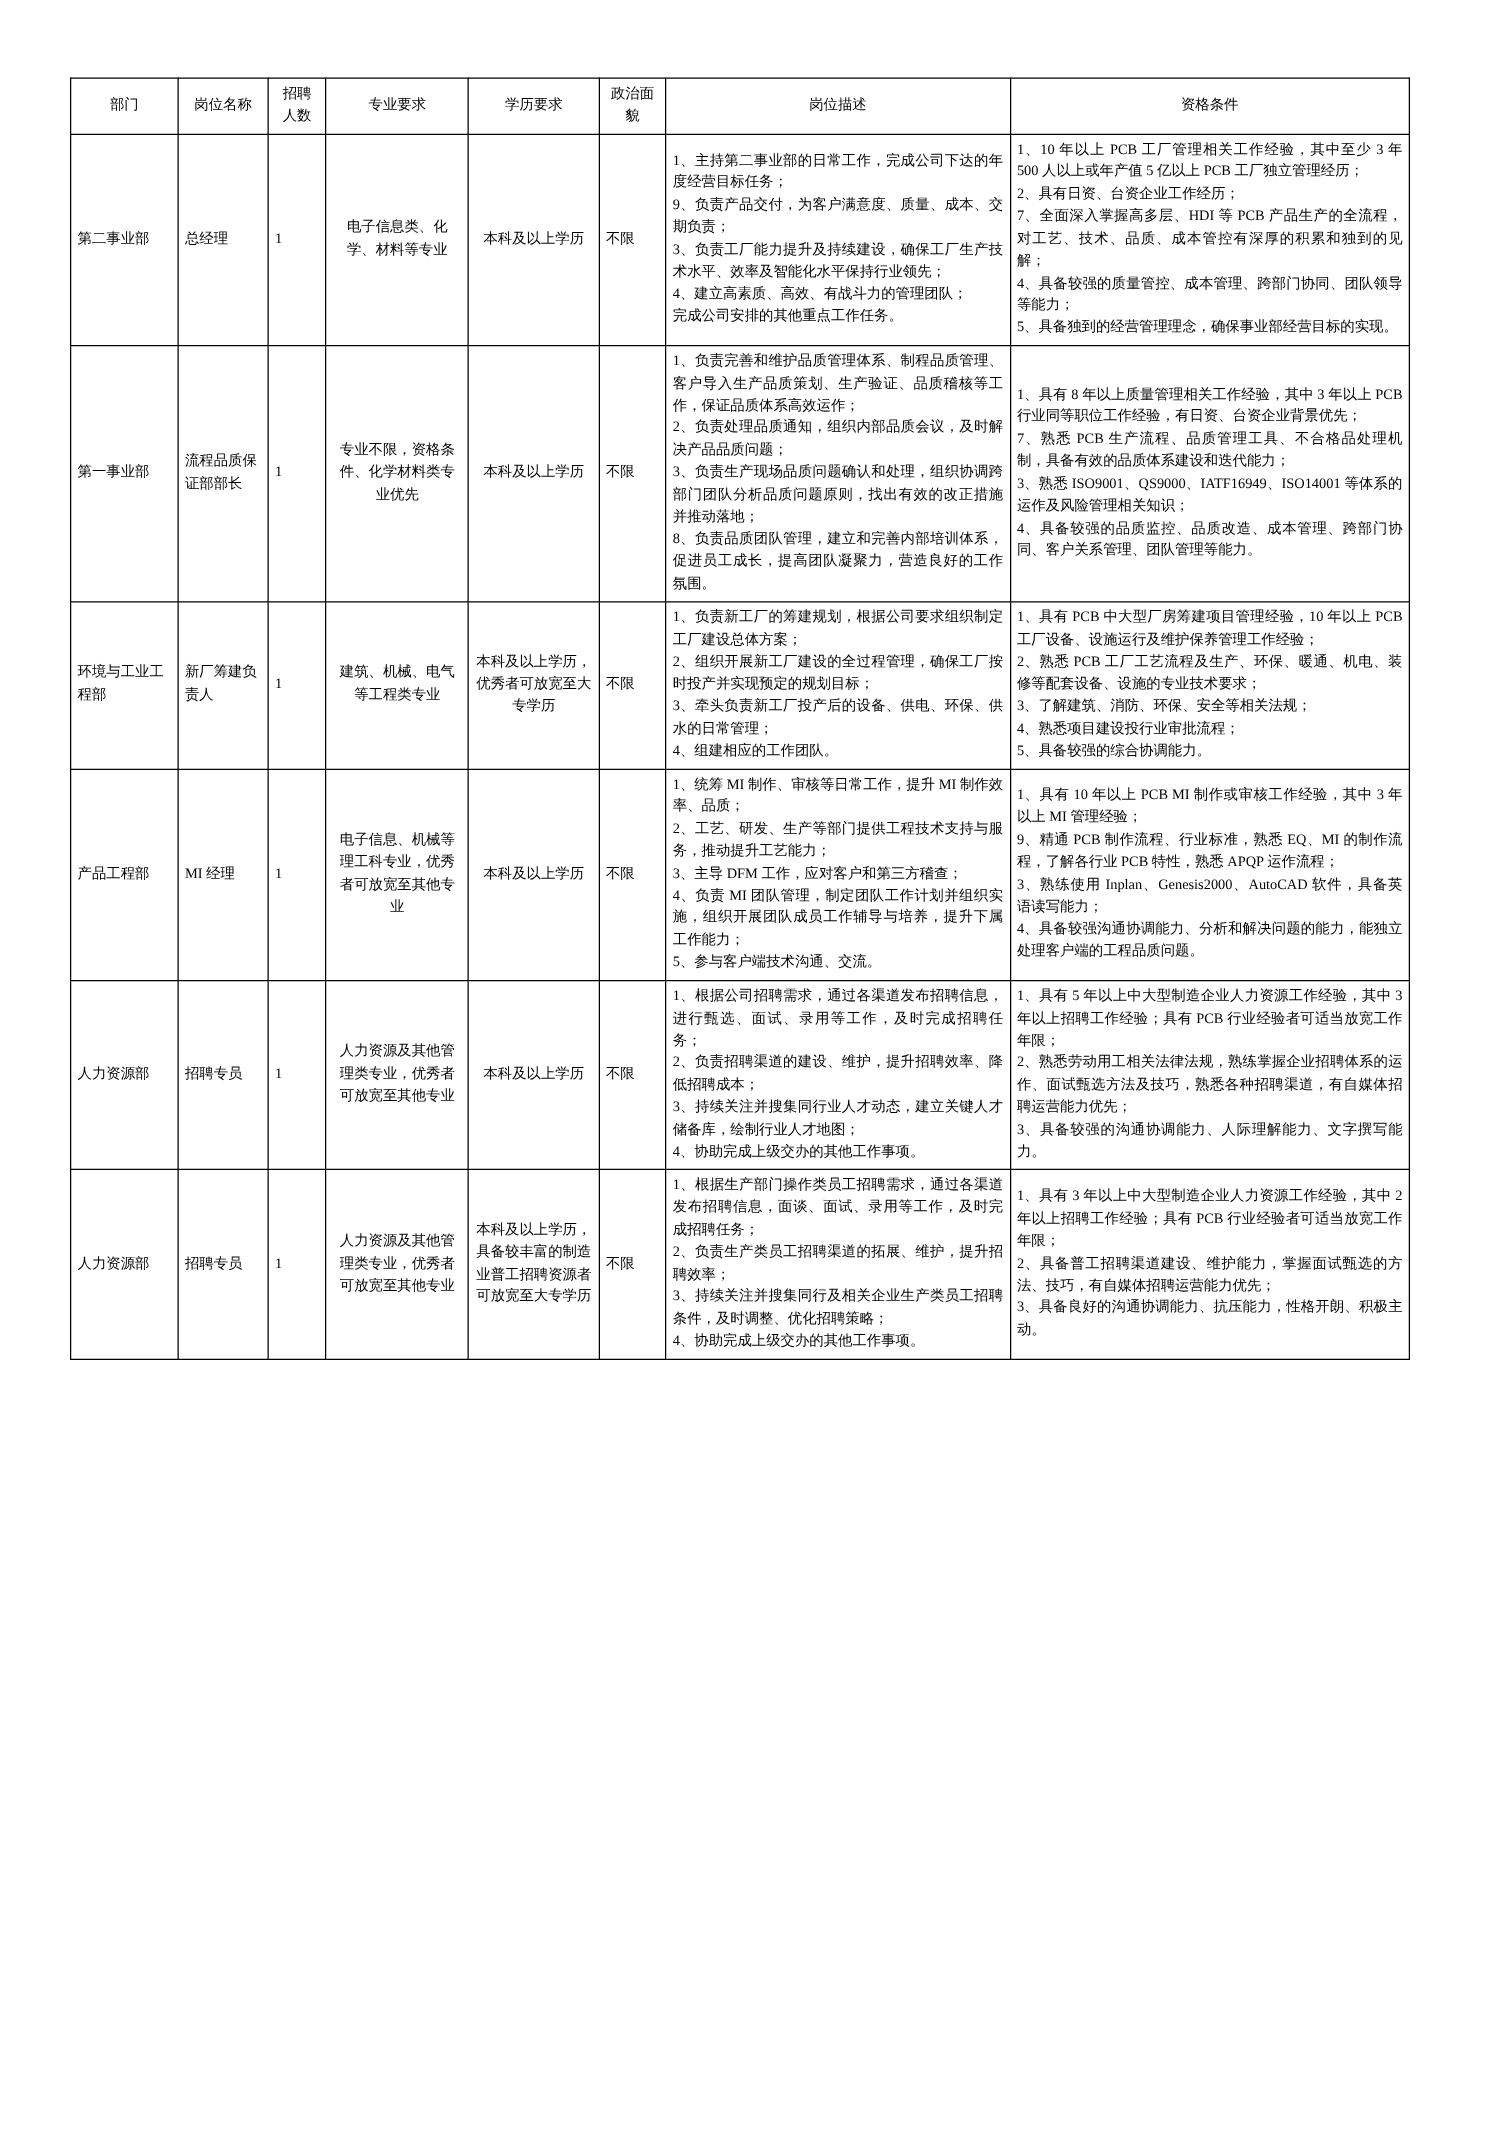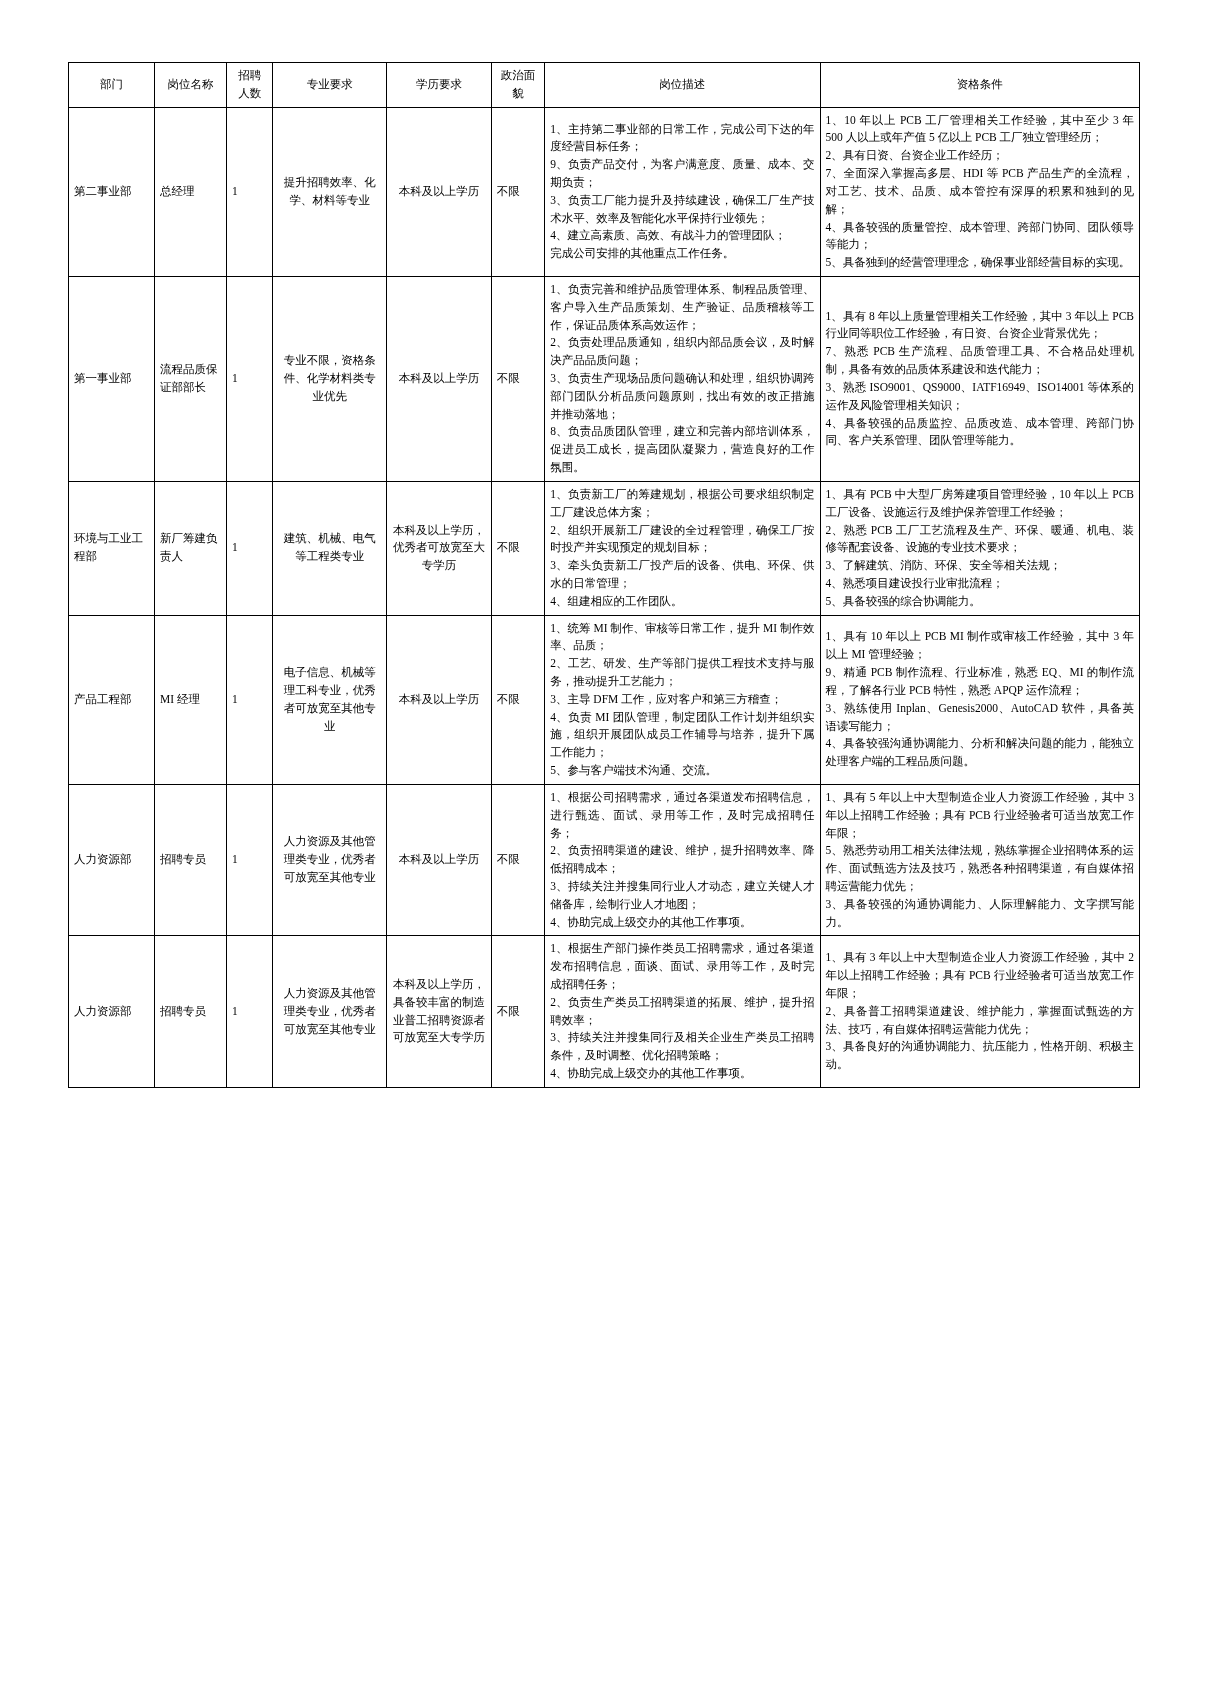--- a/index.html
+++ b/index.html
@@ -15,21 +15,21 @@
   }
   .page {
     position: relative;
     width: 1208px;
     min-height: 1708px;
     padding: 0;
     box-sizing: border-box;
   }
   .table-wrap {
     position: absolute;
-    left: 68px;
+    left: 56px;
     top: 62px;
     width: 952px;
   }
   table.job-table {
     border-collapse: collapse;
     width: 1072px;
     table-layout: fixed;
   }
   table.job-table td,
   table.job-table th {
@@ -111,21 +111,21 @@
           </th>
           <th>岗位描述</th>
           <th>资格条件</th>
         </tr>
       </thead>
       <tbody id="table-body">
           <tr>
             <td class="center">第二事业部</td>
             <td class="center">总经理</td>
             <td class="center">1</td>
-            <td class="major">提升招聘效率、化学、材料等专业</td>
+            <td class="major">电子信息类、化学、材料等专业</td>
             <td class="edu">本科及以上学历</td>
             <td class="center">不限</td>
             <td class="desc">
               <div class="lines">
                 <div class="ind">1、主持第二事业部的日常工作，完成公司下达的年度经营目标任务；</div>
                 <div class="ind">9、负责产品交付，为客户满意度、质量、成本、交期负责；</div>
                 <div class="ind">3、负责工厂能力提升及持续建设，确保工厂生产技术水平、效率及智能化水平保持行业领先；</div>
                 <div class="ind">4、建立高素质、高效、有战斗力的管理团队；</div>
                 <div class="ind">完成公司安排的其他重点工作任务。</div>
               </div>
@@ -225,21 +225,21 @@
               <div class="lines">
                 <div class="ind">1、根据公司招聘需求，通过各渠道发布招聘信息，进行甄选、面试、录用等工作，及时完成招聘任务；</div>
                 <div class="ind">2、负责招聘渠道的建设、维护，提升招聘效率、降低招聘成本；</div>
                 <div class="ind">3、持续关注并搜集同行业人才动态，建立关键人才储备库，绘制行业人才地图；</div>
                 <div class="ind">4、协助完成上级交办的其他工作事项。</div>
               </div>
             </td>
             <td class="qual">
               <div class="lines">
                 <div class="ind">1、具有 5 年以上中大型制造企业人力资源工作经验，其中 3 年以上招聘工作经验；具有 PCB 行业经验者可适当放宽工作年限；</div>
-                <div class="ind">5、熟悉劳动用工相关法律法规，熟练掌握企业招聘体系的运作、面试甄选方法及技巧，熟悉各种招聘渠道，有自媒体招聘运营能力优先；</div>
+                <div class="ind">2、熟悉劳动用工相关法律法规，熟练掌握企业招聘体系的运作、面试甄选方法及技巧，熟悉各种招聘渠道，有自媒体招聘运营能力优先；</div>
                 <div class="ind">3、具备较强的沟通协调能力、人际理解能力、文字撰写能力。</div>
               </div>
             </td>
           </tr>
           <tr>
             <td class="center">人力资源部</td>
             <td class="center">招聘专员</td>
             <td class="center">1</td>
             <td class="major">人力资源及其他管理类专业，优秀者可放宽至其他专业</td>
             <td class="edu">本科及以上学历，具备较丰富的制造业普工招聘资源者可放宽至大专学历</td>

